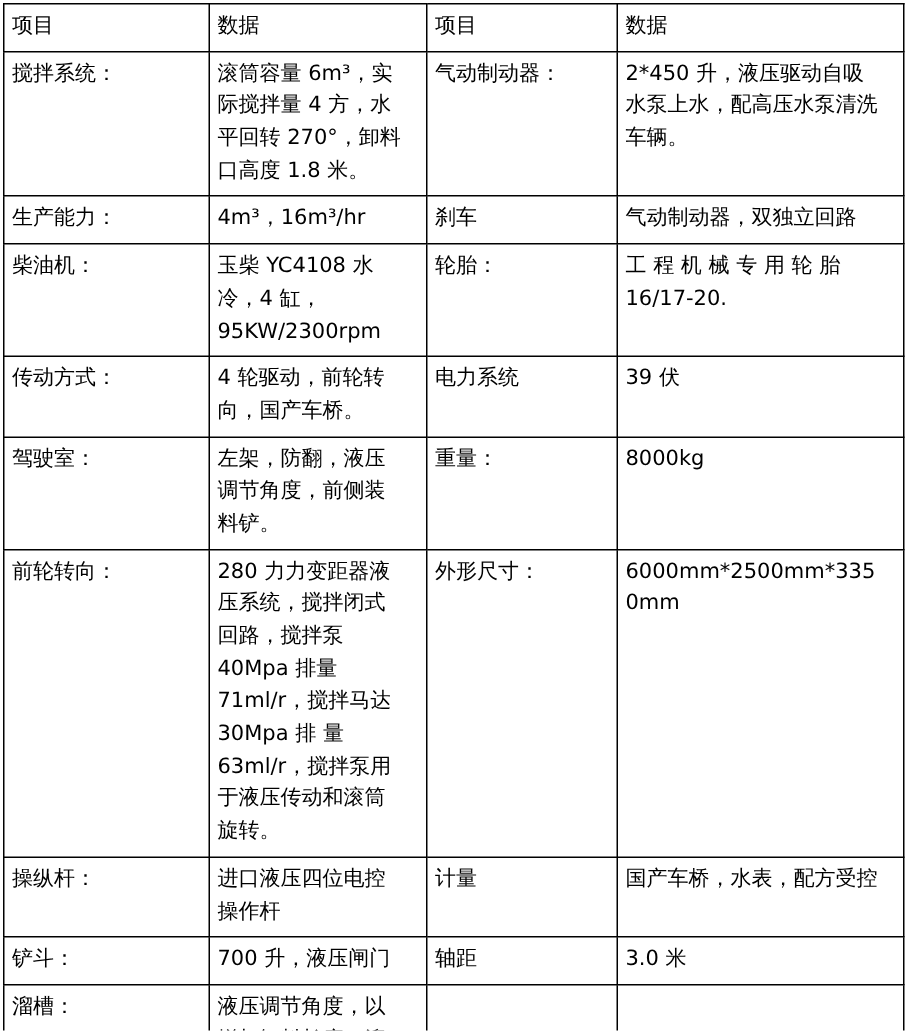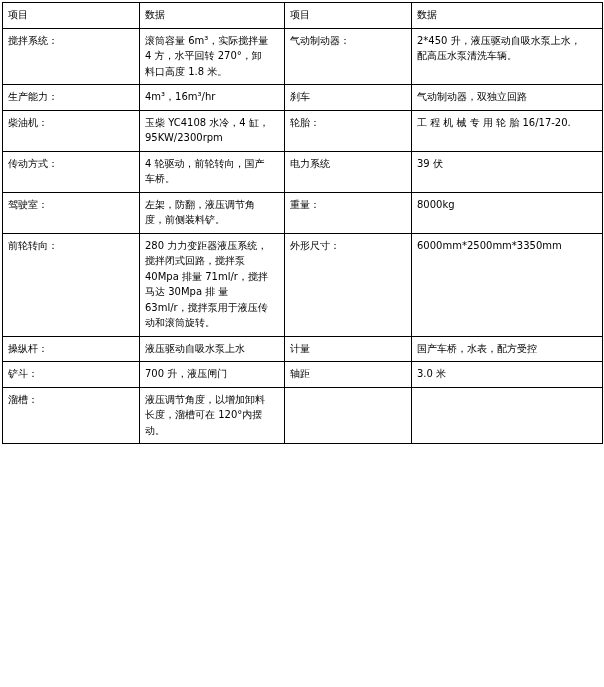--- a/index.html
+++ b/index.html
@@ -15,21 +15,21 @@
   #spec-table {
     border-collapse: collapse;
     table-layout: fixed;
     width: 600px;
     margin: 2px 0 0 2px;
   }
   #spec-table td {
     border: 1px solid #000000;
     vertical-align: top;
     padding: 4px 15px 5px 5px;
-    font-size: 10px;
+    font-size: 14px;
     line-height: 1.55;
     color: #000000;
     word-wrap: break-word;
     overflow-wrap: break-word;
   }
   .col-a { width: 137px; }
   .col-b { width: 145px; }
   .col-c { width: 127px; }
   .col-d { width: 191px; }
   .head-cell { font-weight: normal; }
@@ -142,21 +142,21 @@
         </td>
       <td>
           <span class="cell-text">6000mm*2500mm*3350mm</span>
         </td>
     </tr>
     <tr>
       <td>
           <span class="cell-text">操纵杆：</span>
         </td>
       <td>
-          <span class="cell-text">液压驱动自吸水泵上水</span>
+          <span class="cell-text">进口液压四位电控操作杆</span>
         </td>
       <td>
           <span class="cell-text">计量</span>
         </td>
       <td>
           <span class="cell-text">国产车桥，水表，配方受控</span>
         </td>
     </tr>
     <tr>
       <td>

